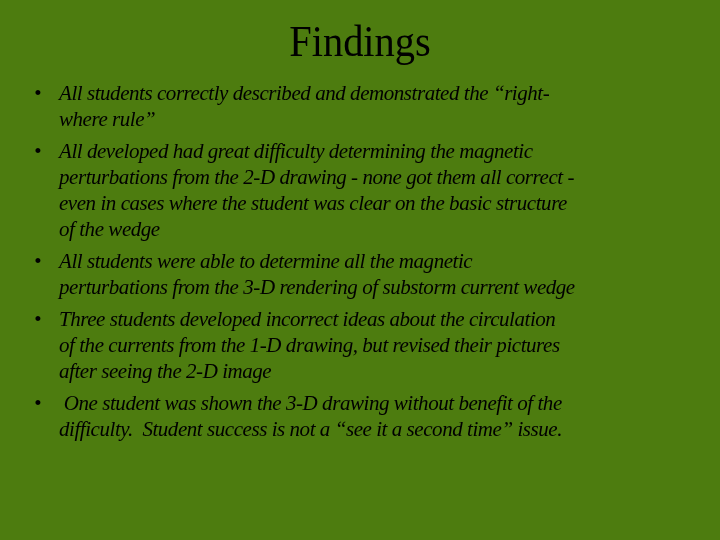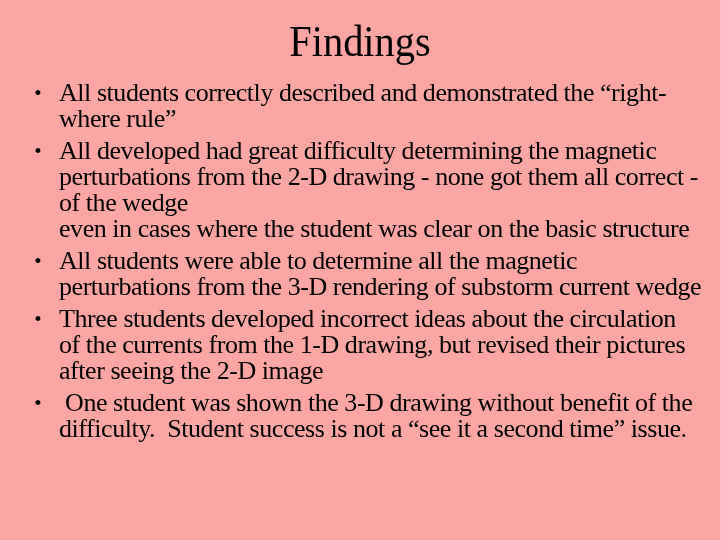--- a/index.html
+++ b/index.html
@@ -12,21 +12,21 @@
       height: 540px;
       overflow: hidden;
       position: relative;
       font-family: "Liberation Serif", "DejaVu Serif", serif;
       color: #000000;
     }
     .slide {
       position: absolute;
       left: 0; top: 0;
       width: 720px; height: 540px;
-      background: #fca5a5;
+      background: #4d7c0f;
     }
     .title {
       position: absolute;
       left: 0; top: 14px;
       width: 720px;
       text-align: center;
       font-size: 44px;
       line-height: 56px;
       font-weight: normal;
       margin: 0;
@@ -51,25 +51,26 @@
       position: absolute;
       left: 0;
       top: 0;
       font-size: 21px;
       line-height: 26px;
       width: 16px;
       text-align: center;
     }
     .bullet-text {
       display: block;
-      font-size: 26px;
+      font-size: 21px;
       line-height: 26px;
       letter-spacing: -0.45px;
       word-spacing: 0px;
       white-space: nowrap;
+      font-style: italic;
     }
     .line { display: block; }
   </style>
 </head>
 <body>
 
 <div class="slide">
   <h1 class="title">Findings</h1>
 
   <ul class="bullets">
@@ -79,22 +80,22 @@
         <span class="line">All students correctly described and demonstrated the “right-</span>
         <span class="line">where rule”</span>
       </span>
     </li>
 
     <li class="bullet">
       <span class="bullet-dot">•</span>
       <span class="bullet-text">
         <span class="line">All developed had great difficulty determining the magnetic</span>
         <span class="line">perturbations from the 2-D drawing - none got them all correct -</span>
+        <span class="line">even in cases where the student was clear on the basic structure</span>
         <span class="line">of the wedge</span>
-        <span class="line">even in cases where the student was clear on the basic structure</span>
       </span>
     </li>
 
     <li class="bullet">
       <span class="bullet-dot">•</span>
       <span class="bullet-text">
         <span class="line">All students were able to determine all the magnetic</span>
         <span class="line">perturbations from the 3-D rendering of substorm current wedge</span>
       </span>
     </li>

